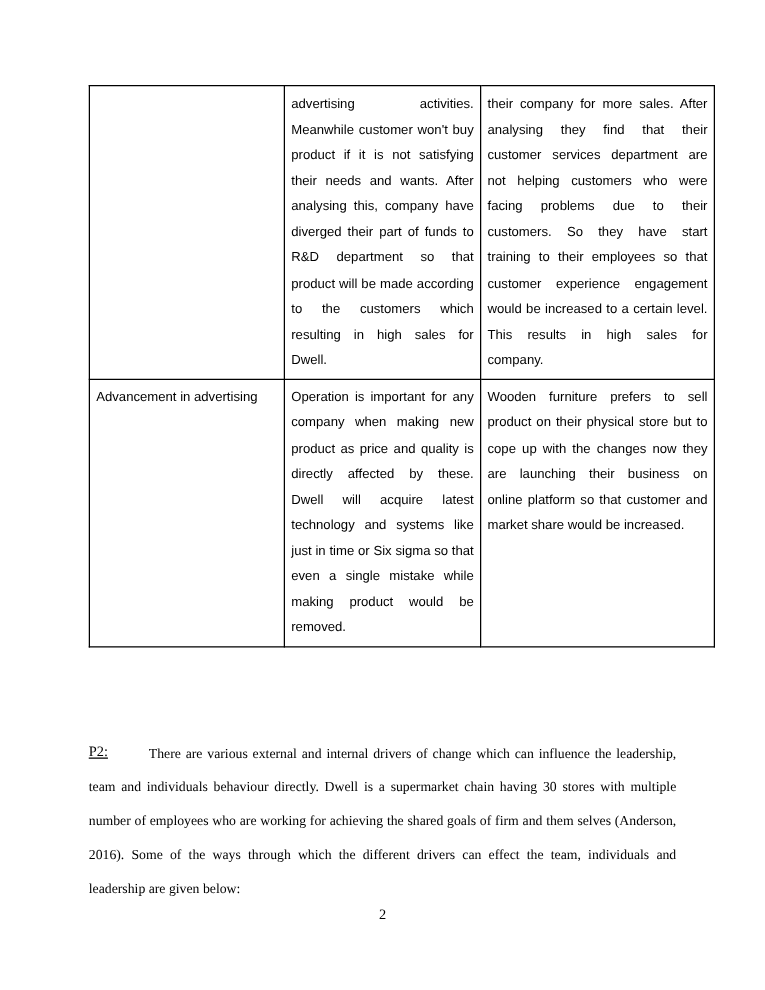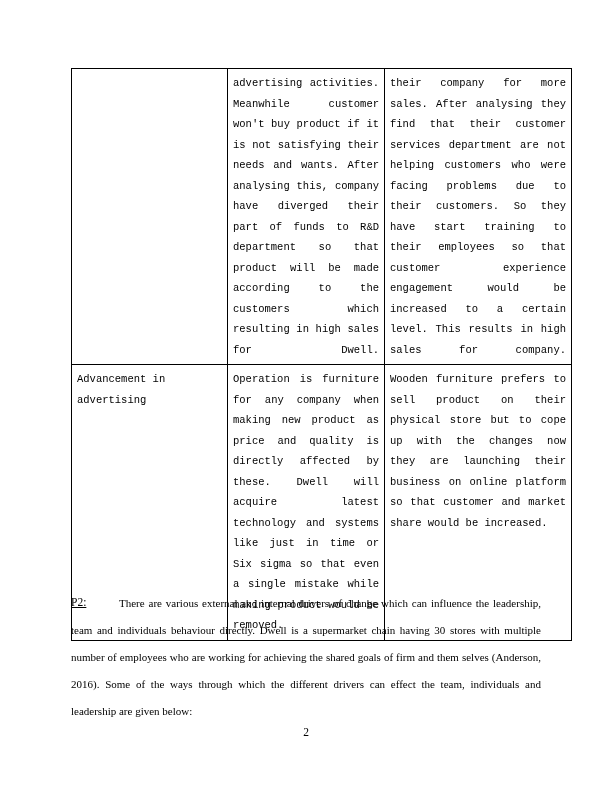--- a/index.html
+++ b/index.html
@@ -32,21 +32,21 @@
     table-layout: fixed;
   }
   .tbl td {
     border: 1px solid #000000;
     vertical-align: top;
     padding: 4px 5px 4px 5px;
     font-size: 10.5px;
     line-height: 20.5px;
     text-align: justify;
     text-justify: inter-word;
-    font-family: Liberation Mono, monospace;
+    font-family: Liberation Sans, sans-serif;
   }
   .col1 { width: 156px; }
   .col2 { width: 157px; }
   .col3 { width: 187px; }
 
   .cell-p {
     margin: 0;
     text-align: justify;
     text-align-last: left;
   }
@@ -110,21 +110,21 @@
         </td>
         <td class="col3">
           <p class="cell-p justify-all">their company for more sales. After analysing they find that their customer services department are not helping customers who were facing problems due to their customers. So they have start training to their employees so that customer experience engagement would be increased to a certain level. This results in high sales for company.</p>
         </td>
       </tr>
       <tr>
         <td class="col1">
           <p class="cell-p label-cell">Advancement in advertising</p>
         </td>
         <td class="col2">
-          <p class="cell-p justify-all">Operation is furniture for any company when making new product as price and quality is directly affected by these. Dwell will acquire latest technology and systems like just in time or Six sigma so that even a single mistake while making product would be removed.</p>
+          <p class="cell-p justify-all">Operation is important for any company when making new product as price and quality is directly affected by these. Dwell will acquire latest technology and systems like just in time or Six sigma so that even a single mistake while making product would be removed.</p>
         </td>
         <td class="col3">
           <p class="cell-p">Wooden furniture prefers to sell product on their physical store but to cope up with the changes now they are launching their business on online platform so that customer and market share would be increased.</p>
         </td>
       </tr>
     </tbody>
   </table>
 
   <div class="p2-label">P2:</div>
 

